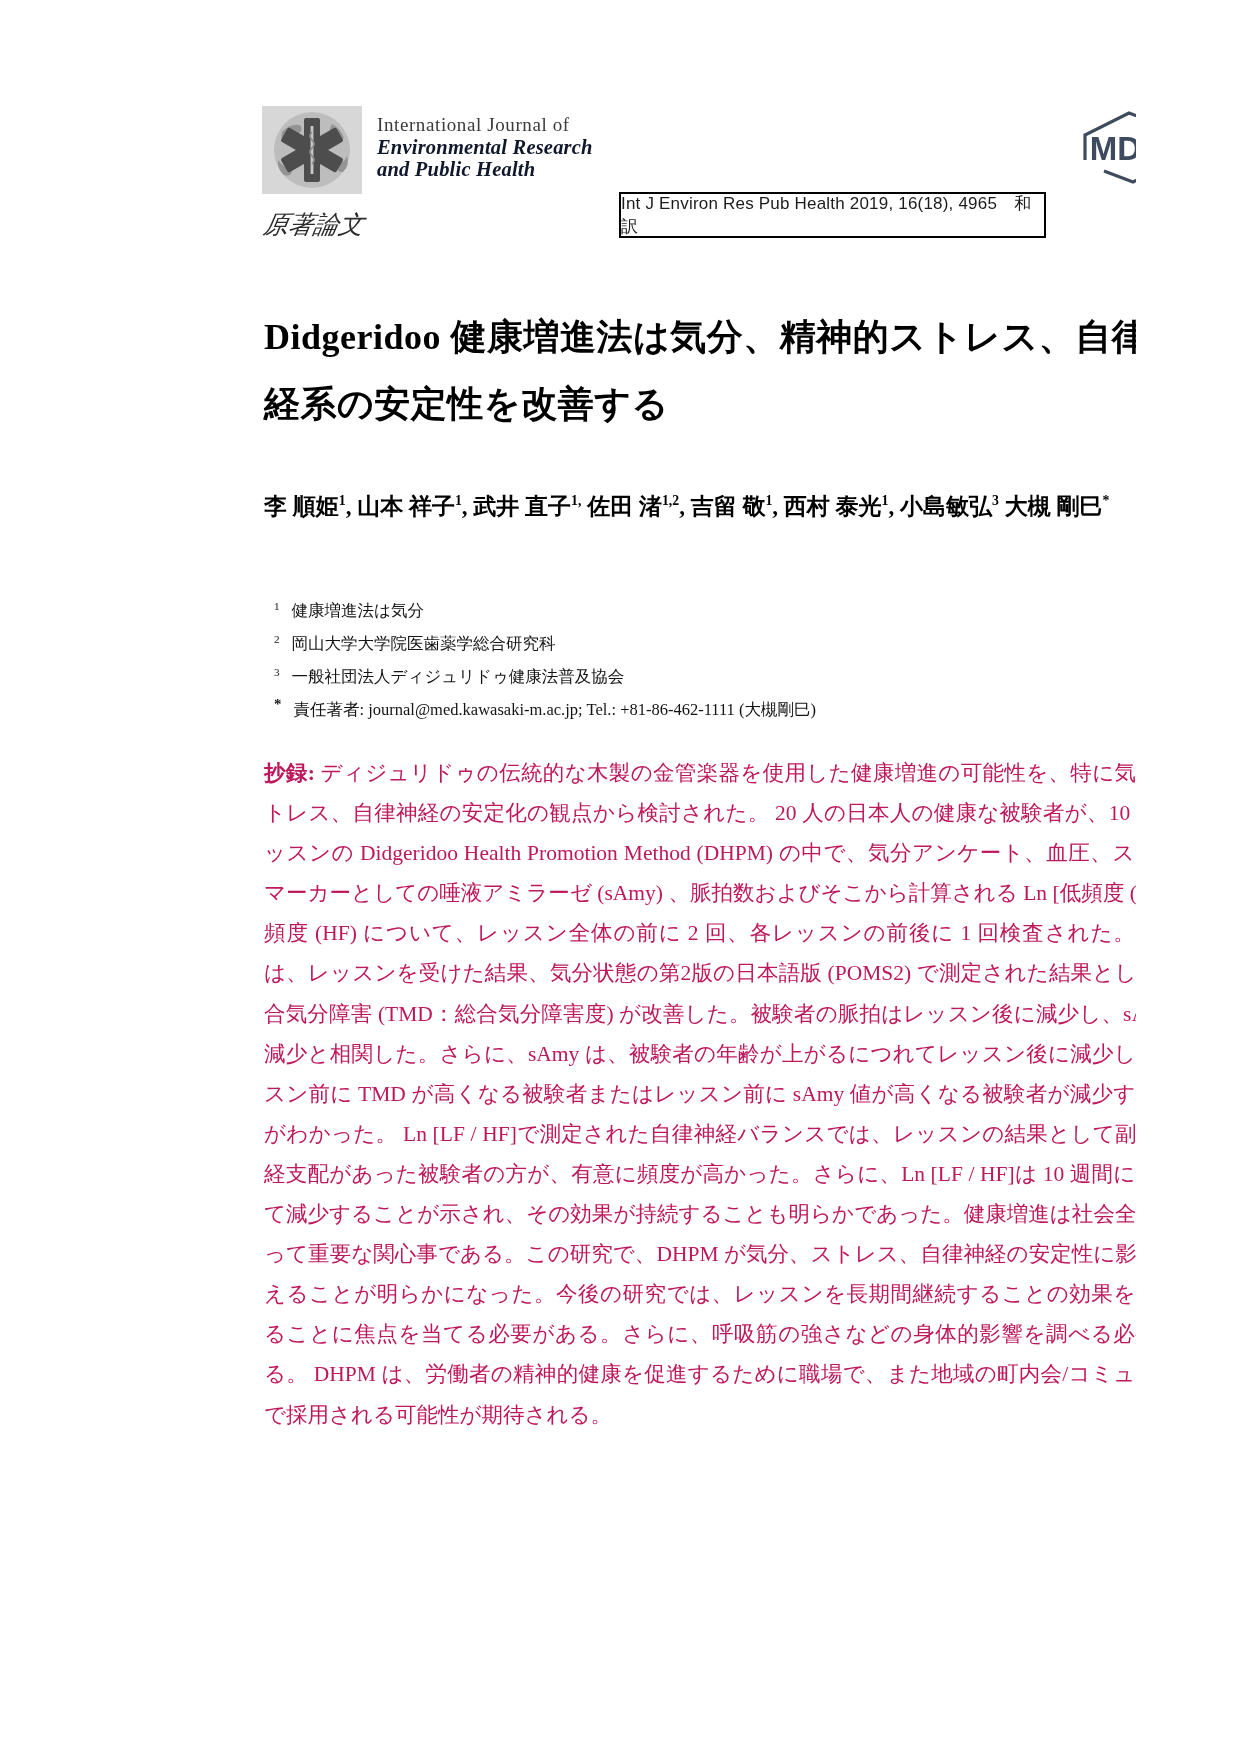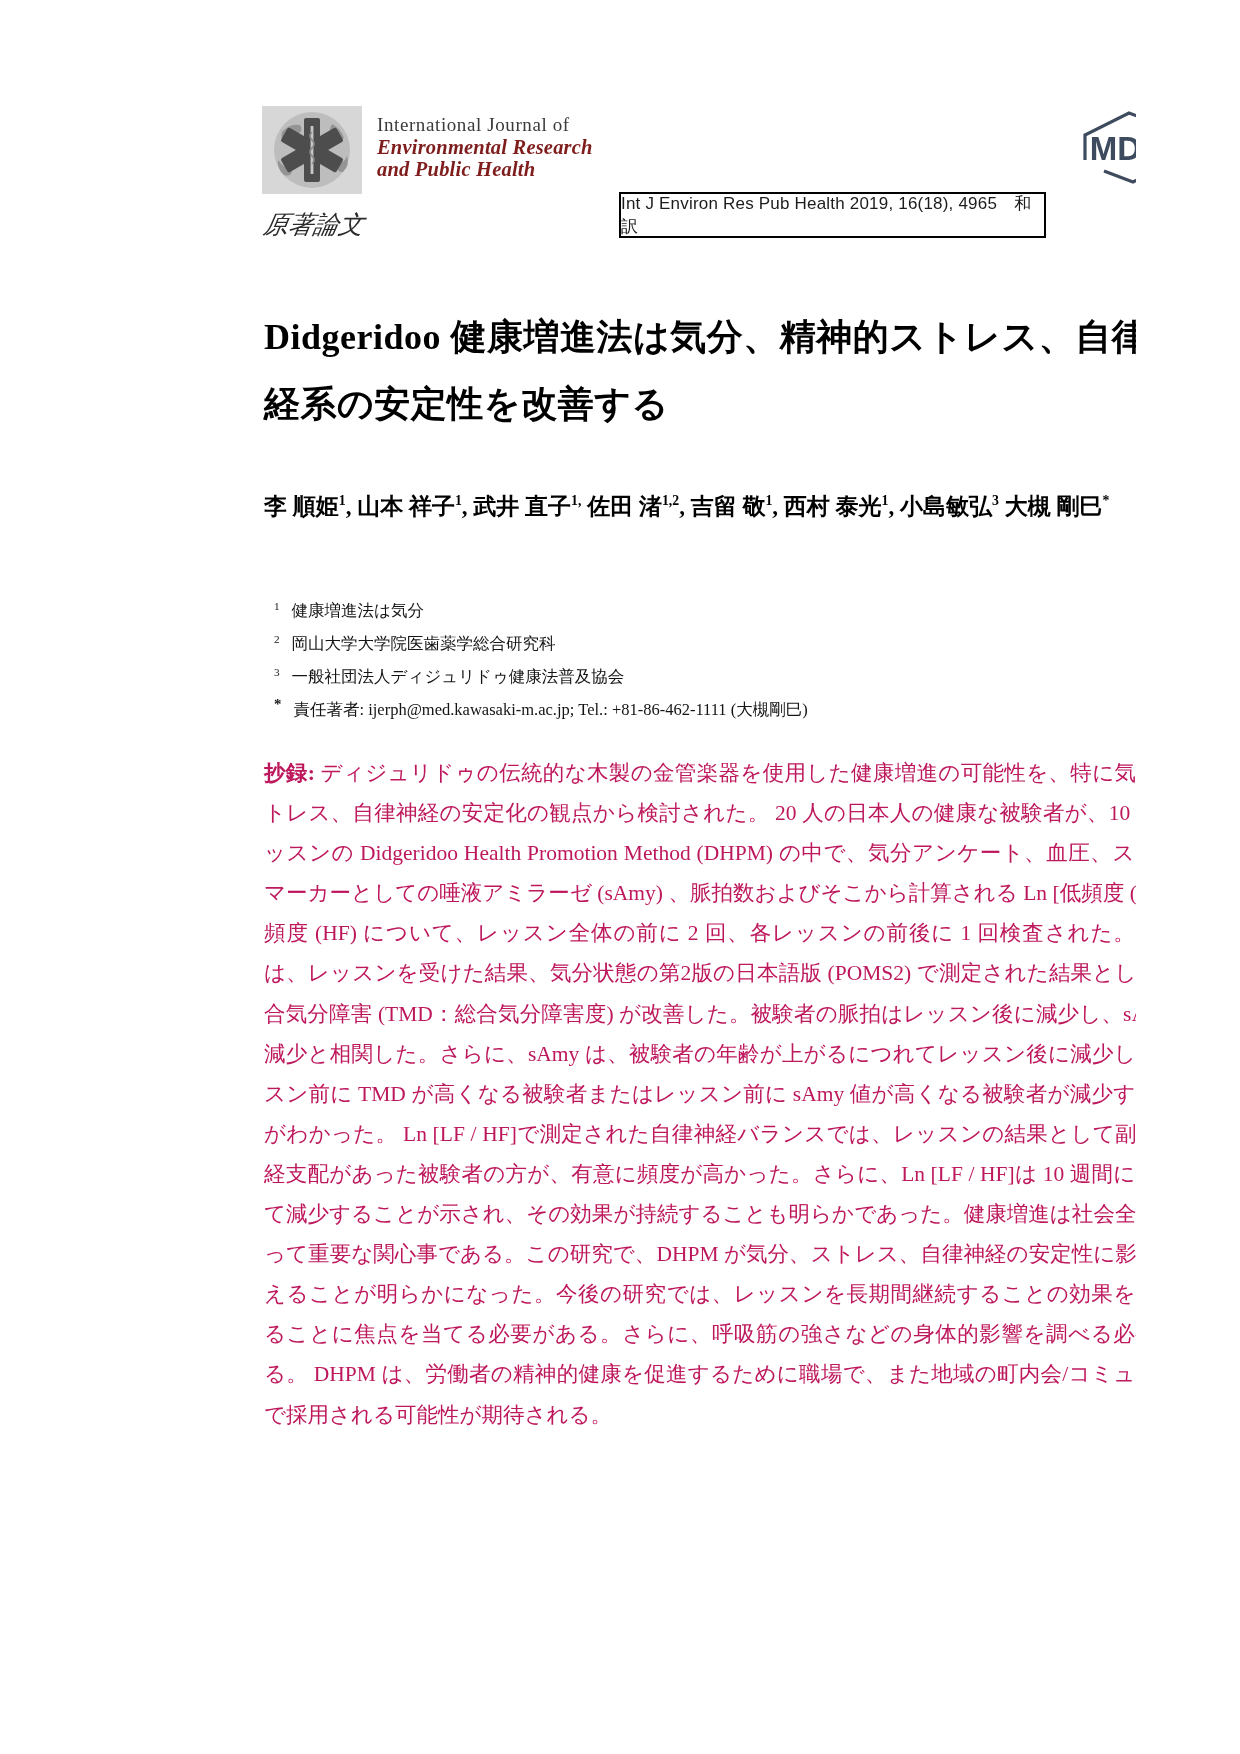--- a/index.html
+++ b/index.html
@@ -10,21 +10,21 @@
     font-family:"Liberation Serif","DejaVu Serif",serif;
   }
 
   
   .journal-block { position:absolute; left:158px; top:90px; display:flex; gap:15px; }
   .logo-box { width:100px; height:88px; flex:0 0 auto; }
   .journal-name { padding-top:8px; }
   .jn-line1 { font-size:19px; color:#3a3a3a; letter-spacing:.6px; line-height:1.15; }
   .jn-line2, .jn-line3 {
     font-size:20.5px; font-weight:bold; font-style:italic;
-    color:#7f1d1d; line-height:1.1; letter-spacing:.2px;
+    color:#0f172a; line-height:1.1; letter-spacing:.2px;
   }
 
   .mdpi-logo { position:absolute; left:968px; top:92px; }
 
   .citation-box {
     position:absolute; left:515px; top:176px; width:427px; height:46px;
     border:2px solid #000; display:flex; align-items:center; justify-content:center;
     font-family:"Liberation Sans","DejaVu Sans",sans-serif; font-size:17px; color:#1c1c1c;
     letter-spacing:.2px; background:#fff;
   }
@@ -120,19 +120,19 @@
   <h1 class="title">Didgeridoo 健康増進法は気分、精神的ストレス、自律神経系の安定性を改善する</h1>
 
   <p class="authors"><span class="author"><span>李 順姫</span><sup>1</sup><span class="sep">, </span></span><span class="author"><span>山本 祥子</span><sup>1</sup><span class="sep">, </span></span><span class="author"><span>武井 直子</span><sup>1,</sup><span class="sep"> </span></span><span class="author"><span>佐田 渚</span><sup>1,2</sup><span class="sep">, </span></span><span class="author"><span>吉留 敬</span><sup>1</sup><span class="sep">, </span></span><span class="author"><span>西村 泰光</span><sup>1</sup><span class="sep">, </span></span><span class="author"><span>小島敏弘</span><sup>3</sup><span class="sep"> </span></span><span class="author"><span>大槻 剛巳</span><sup>*</sup><span class="sep"></span></span></p>
 
   <div class="affil-block">
     <div>
         <div class="affil-row"><sup class="affil-marker">1</sup><span class="affil-text">健康増進法は気分</span></div>
         <div class="affil-row"><sup class="affil-marker">2</sup><span class="affil-text">岡山大学大学院医歯薬学総合研究科</span></div>
         <div class="affil-row"><sup class="affil-marker">3</sup><span class="affil-text">一般社団法人ディジュリドゥ健康法普及協会</span></div>
       </div>
-    <div class="affil-row"><sup class="affil-marker star">*</sup><span>責任著者: </span><span class="email">ijerph@med.kawasaki-m.ac.jp</span><span>; Tel.: +81-86-462-1111 (大槻剛巳)</span></div>
+    <div class="affil-row"><sup class="affil-marker star">*</sup><span>責任著者: </span><span class="email">journal@med.kawasaki-m.ac.jp</span><span>; Tel.: +81-86-462-1111 (大槻剛巳)</span></div>
   </div>
 
   <p class="abstract"><span class="abstract-label">抄録: </span><span>ディジュリドゥの伝統的な木製の金管楽器を使用した健康増進の可能性を、特に気分、ストレス、自律神経の安定化の観点から検討された。 20 人の日本人の健康な被験者が、10 回のレッスンの Didgeridoo Health Promotion Method (DHPM) の中で、気分アンケート、血圧、ストレスマーカーとしての唾液アミラーゼ (sAmy) 、脈拍数およびそこから計算される Ln [低頻度 (LF) /高頻度 (HF) について、レッスン全体の前に 2 回、各レッスンの前後に 1 回検査された。被験者は、レッスンを受けた結果、気分状態の第2版の日本語版 (POMS2) で測定された結果として、総合気分障害 (TMD：総合気分障害度) が改善した。被験者の脈拍はレッスン後に減少し、sAmy の減少と相関した。さらに、sAmy は、被験者の年齢が上がるにつれてレッスン後に減少し、レッスン前に TMD が高くなる被験者またはレッスン前に sAmy 値が高くなる被験者が減少することがわかった。 Ln [LF / HF]で測定された自律神経バランスでは、レッスンの結果として副交感神経支配があった被験者の方が、有意に頻度が高かった。さらに、Ln [LF / HF]は 10 週間にわたって減少することが示され、その効果が持続することも明らかであった。健康増進は社会全体にとって重要な関心事である。この研究で、DHPM が気分、ストレス、自律神経の安定性に影響を与えることが明らかになった。今後の研究では、レッスンを長期間継続することの効果を注視することに焦点を当てる必要がある。さらに、呼吸筋の強さなどの身体的影響を調べる必要がある。 DHPM は、労働者の精神的健康を促進するために職場で、また地域の町内会/コミュニティで採用される可能性が期待される。</span></p>
 
 
 </div>
 
 </body></html>

